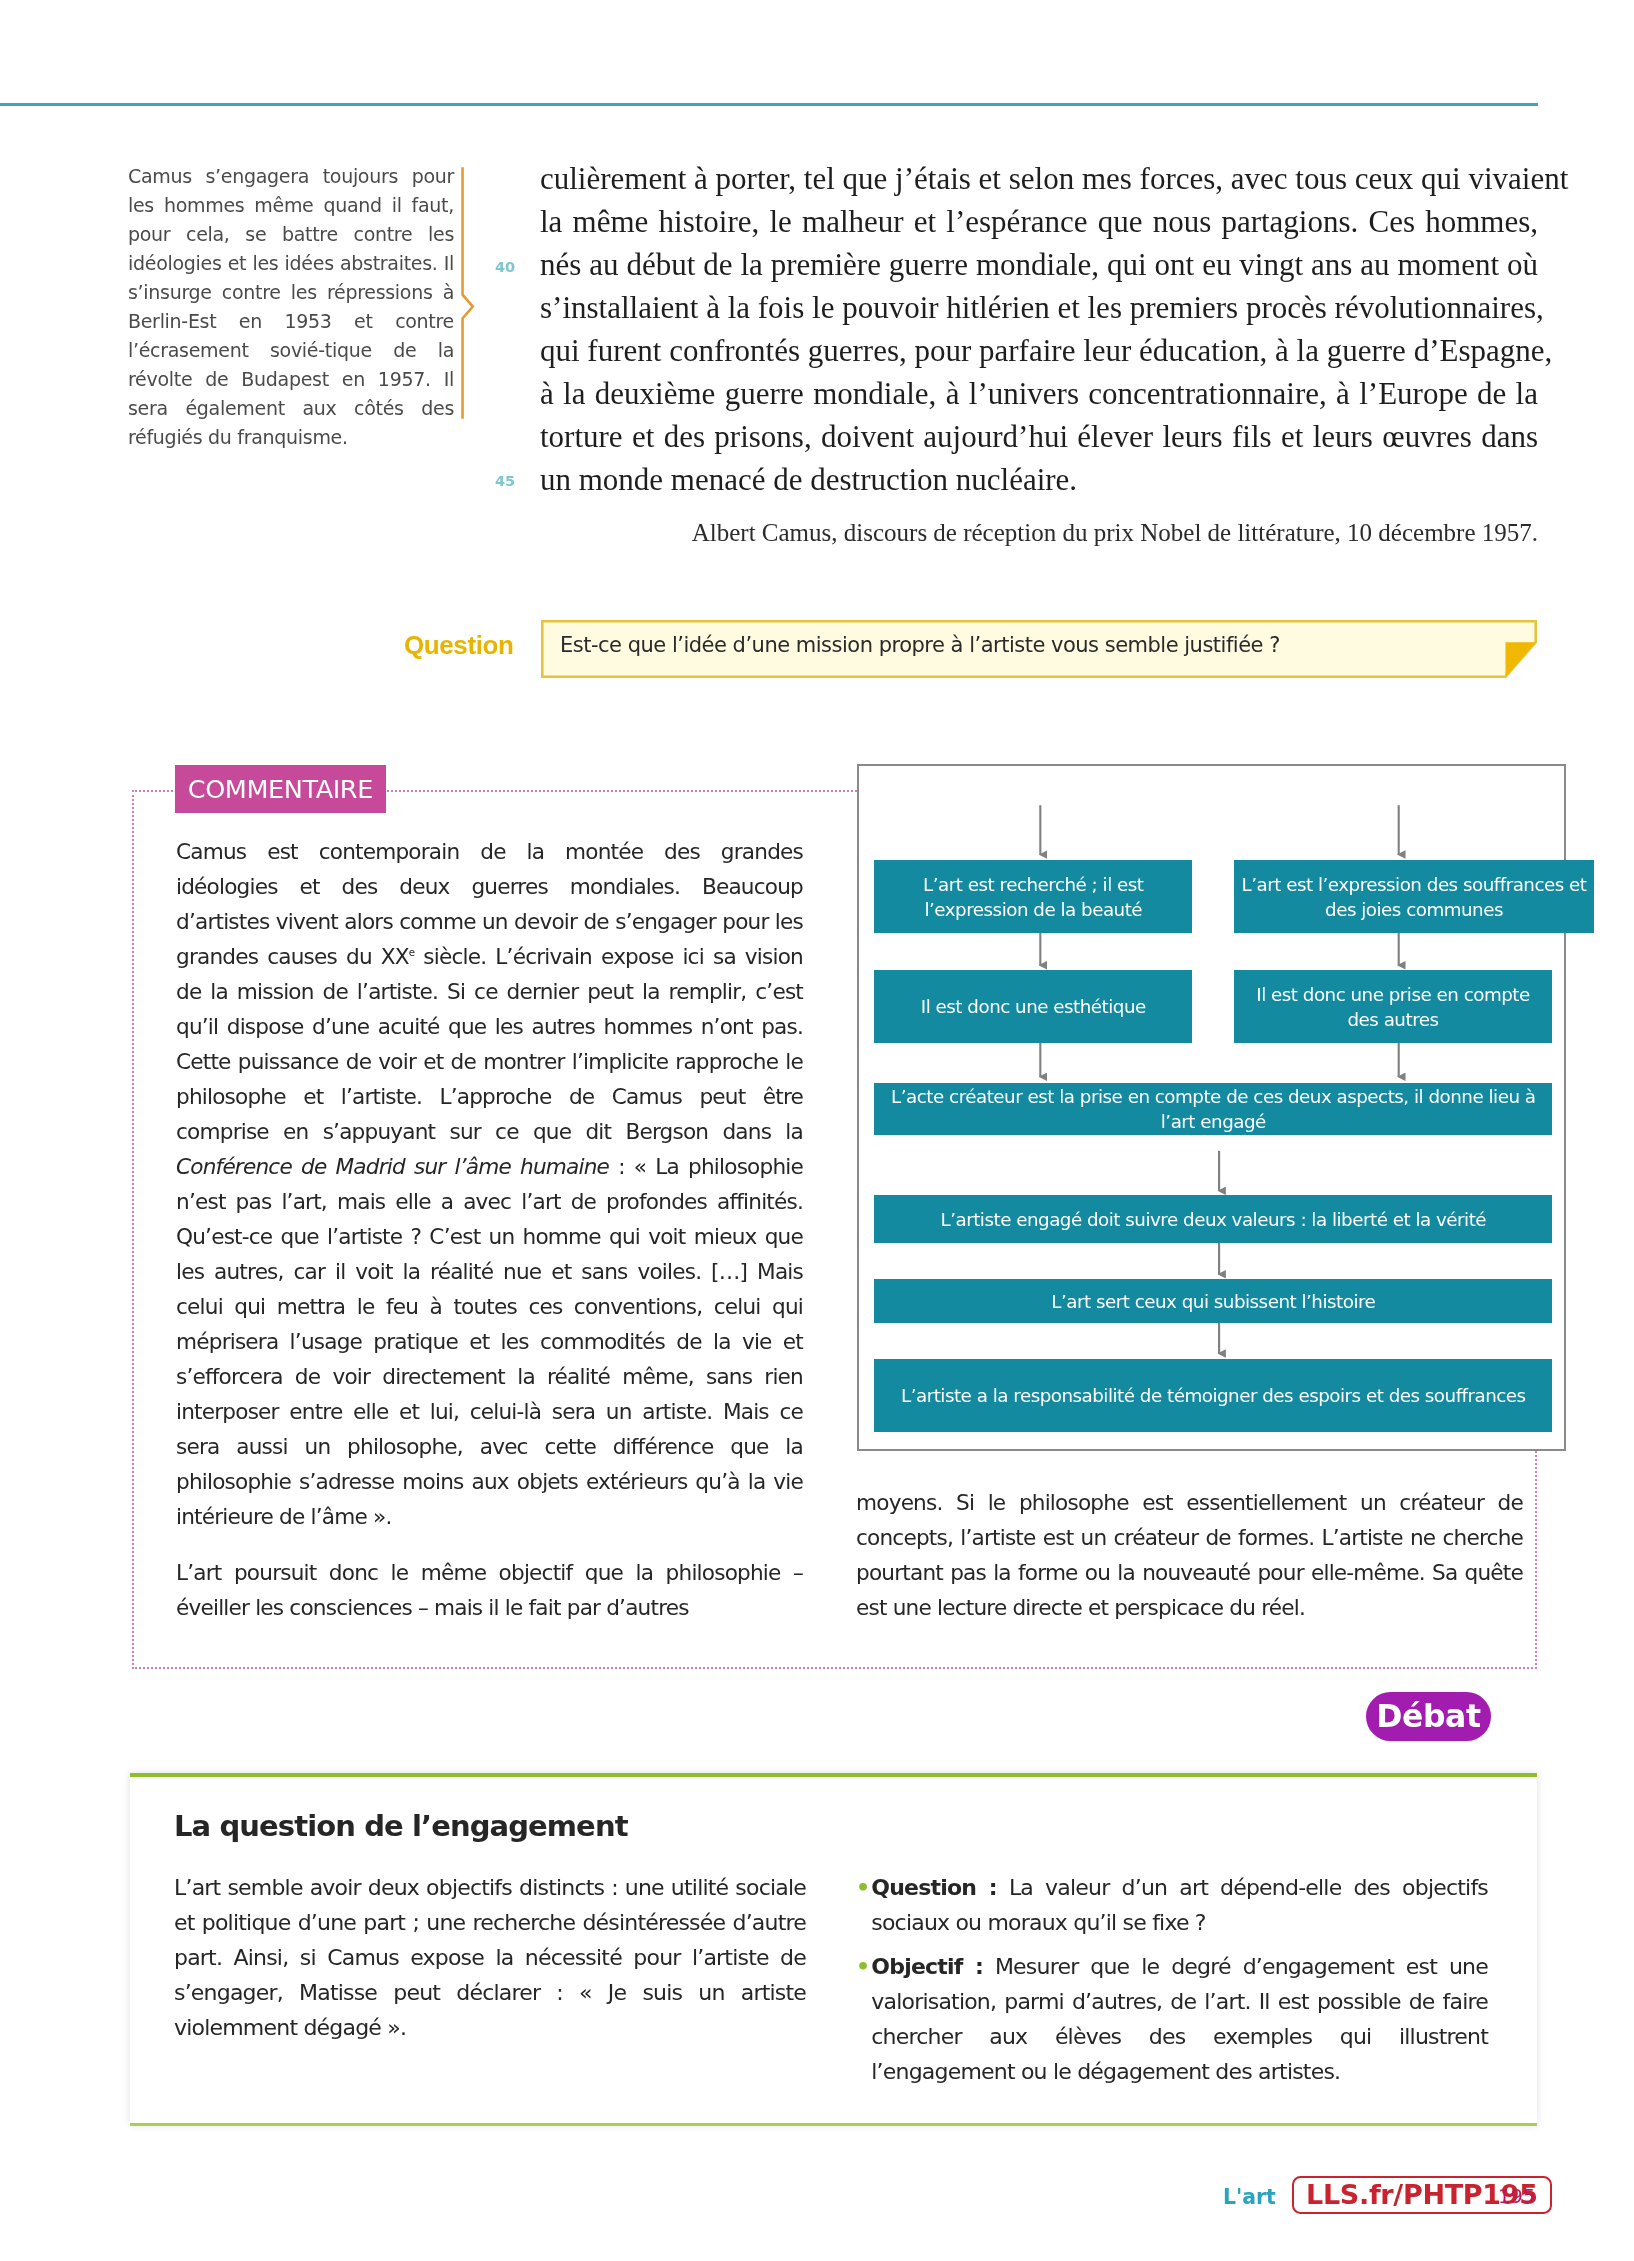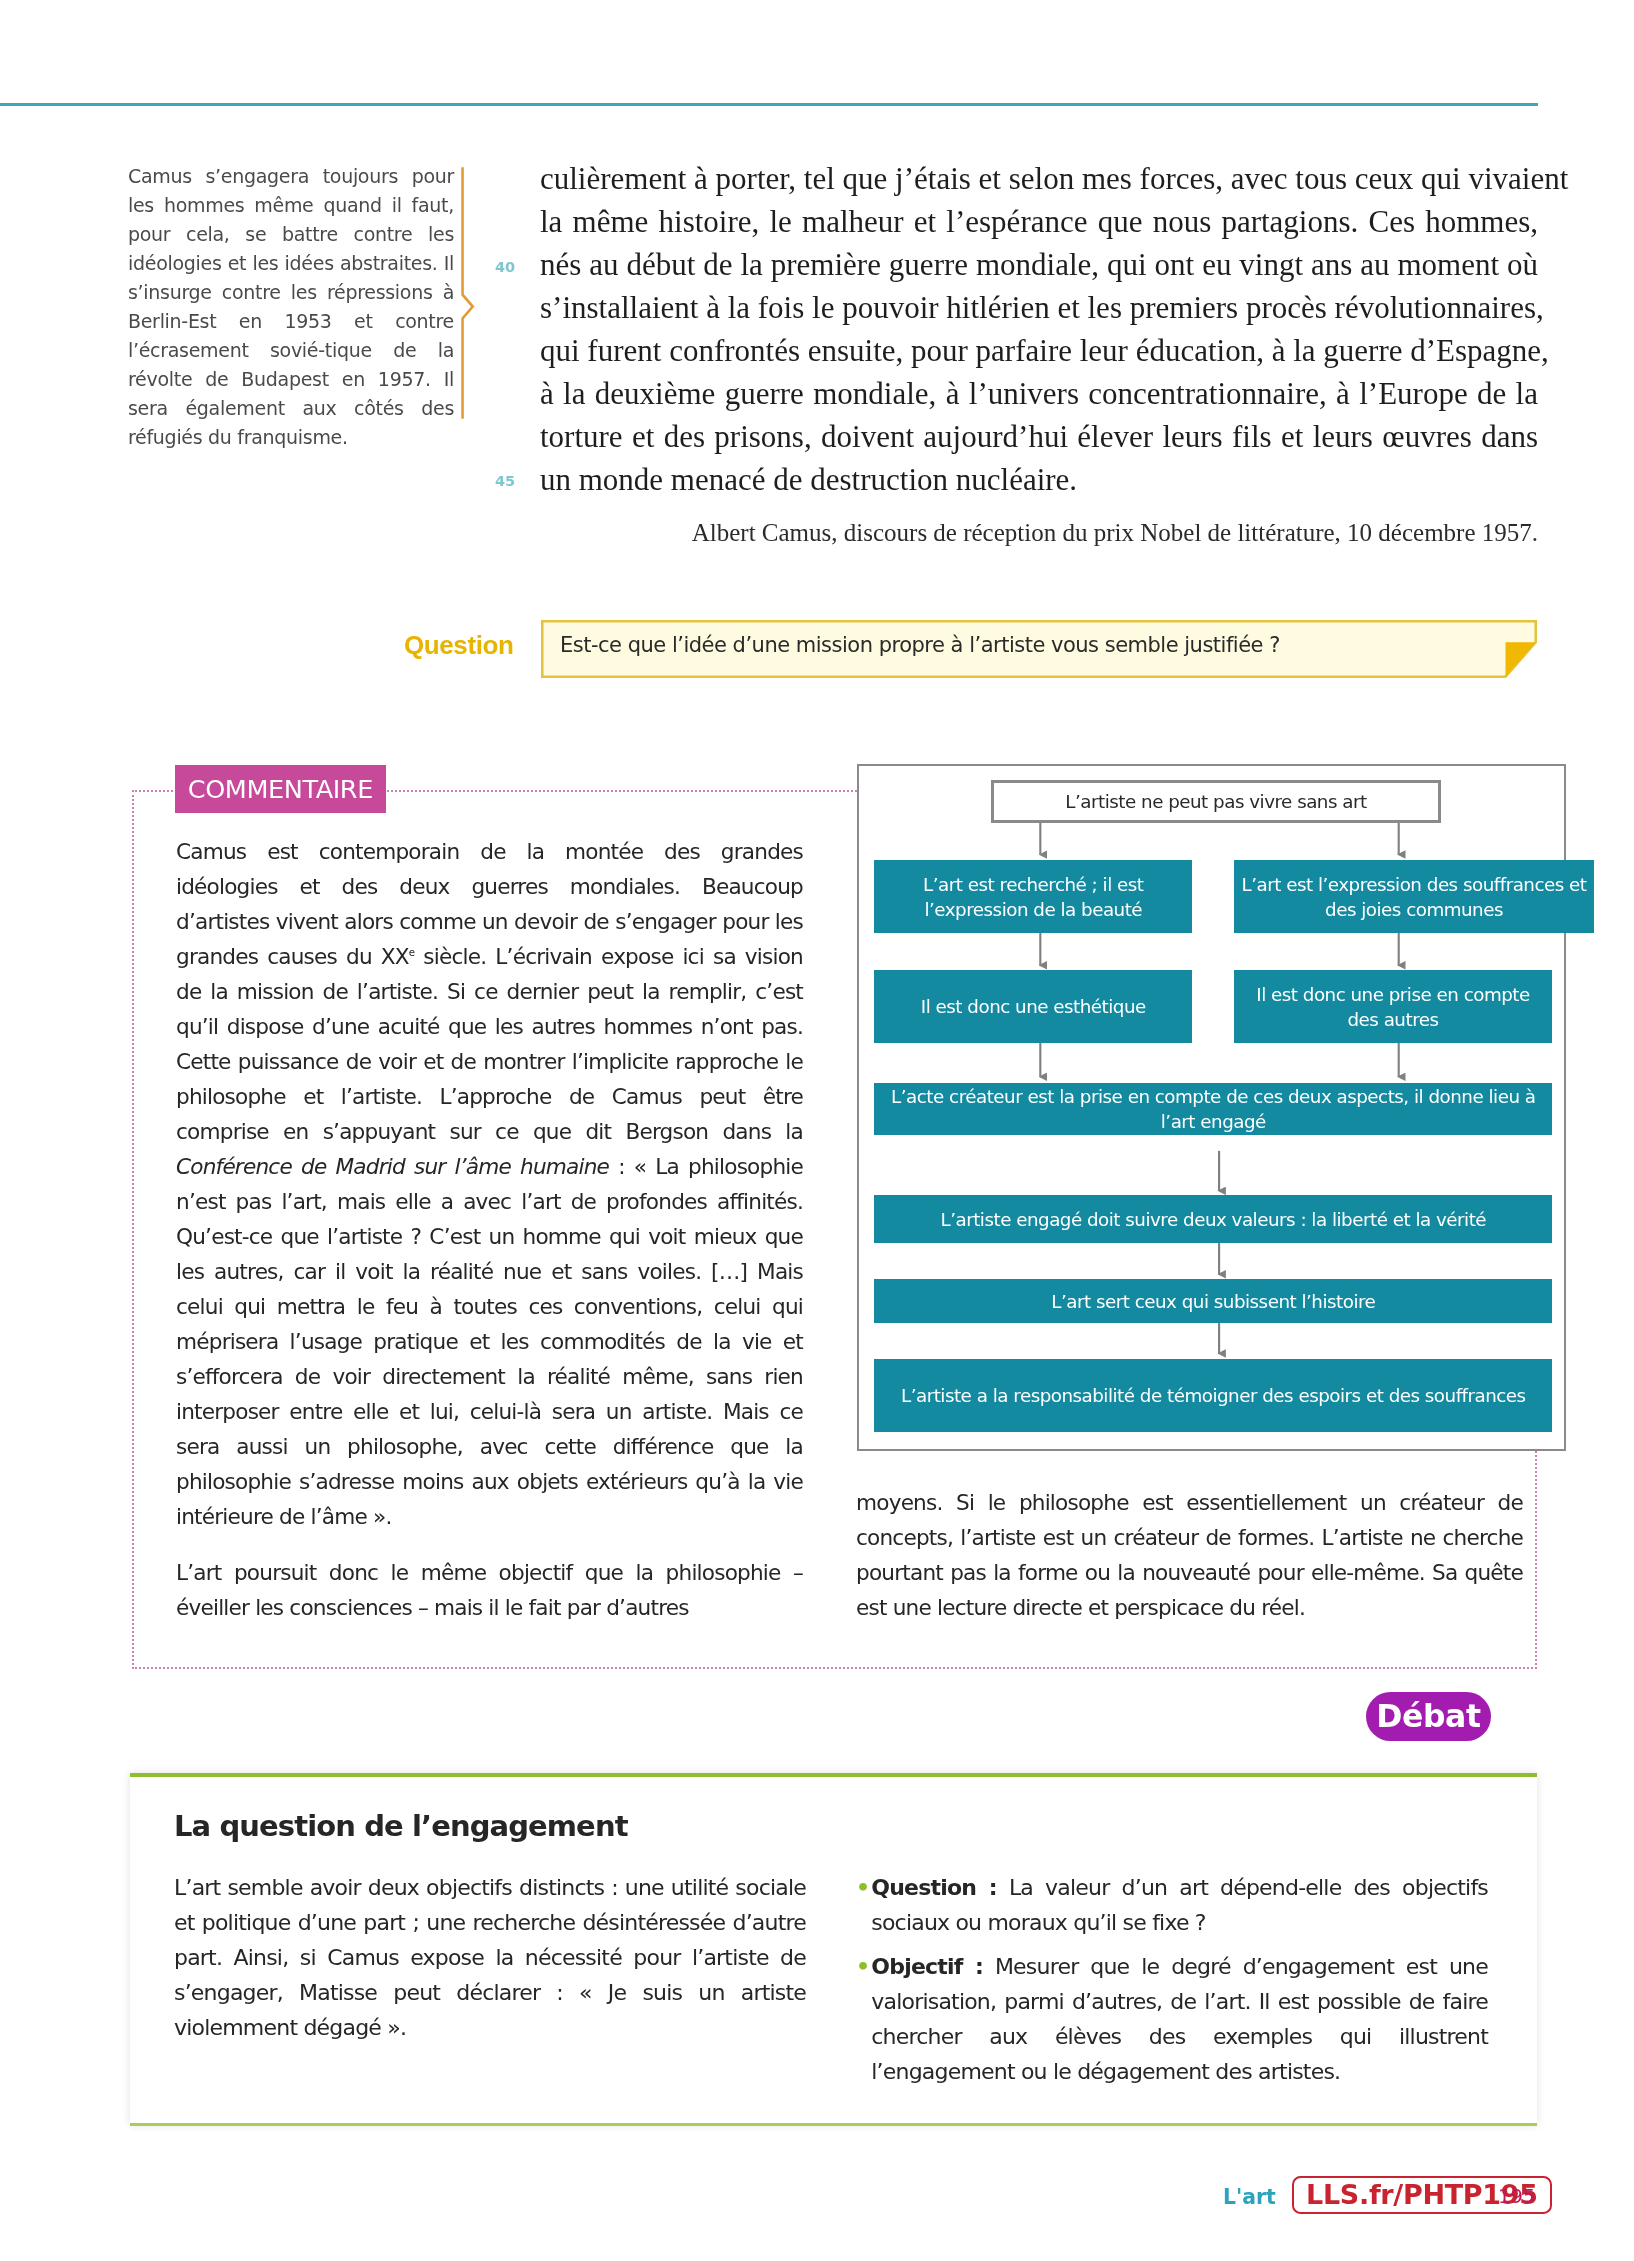--- a/index.html
+++ b/index.html
@@ -85,21 +85,21 @@
   <path d="M3 0 V150 L15 164 L3 178 V296" fill="none" stroke="#e39a33" stroke-width="3"></path>
 </svg>
 
 <div class="abs line-num ln40">40</div>
 <div class="abs line-num ln45">45</div>
 <div class="abs quote-wrap">
   <div class="quote-line">culièrement à porter, tel que j’étais et selon mes forces, avec tous ceux qui vivaient</div>
   <div class="quote-line">la même histoire, le malheur et l’espérance que nous partagions. Ces hommes,</div>
   <div class="quote-line">nés au début de la première guerre mondiale, qui ont eu vingt ans au moment où</div>
   <div class="quote-line">s’installaient à la fois le pouvoir hitlérien et les premiers procès révolutionnaires,</div>
-  <div class="quote-line">qui furent confrontés ensuite, pour parfaire leur éducation, à la guerre d’Espagne,</div>
+  <div class="quote-line">qui furent confrontés guerres, pour parfaire leur éducation, à la guerre d’Espagne,</div>
   <div class="quote-line">à la deuxième guerre mondiale, à l’univers concentrationnaire, à l’Europe de la</div>
   <div class="quote-line">torture et des prisons, doivent aujourd’hui élever leurs fils et leurs œuvres dans</div>
   <div class="quote-line last">un monde menacé de destruction nucléaire.</div>
 </div>
 <div class="abs source">Albert Camus, discours de réception du prix Nobel de littérature, 10 décembre 1957.</div>
 
 <div class="abs q-label">Question</div>
 <svg class="abs q-box" viewBox="0 0 1170 68">
   <polygon points="1.5,1.5 1168.5,1.5 1168.5,26 1133,66.5 1.5,66.5" fill="#fffbe0" stroke="#e3c43a" stroke-width="3"></polygon>
   <polygon points="1133,26 1168.5,26 1133,66.5" fill="#f0b800"></polygon>
@@ -127,21 +127,20 @@
       <line x1="634" y1="46" x2="634" y2="104" marker-end="url(#ah)"></line>
       <line x1="213" y1="191" x2="213" y2="234" marker-end="url(#ah)"></line>
       <line x1="634" y1="191" x2="634" y2="234" marker-end="url(#ah)"></line>
       <line x1="213" y1="321" x2="213" y2="365" marker-end="url(#ah)"></line>
       <line x1="634" y1="321" x2="634" y2="365" marker-end="url(#ah)"></line>
       <line x1="423" y1="452" x2="423" y2="499" marker-end="url(#ah)"></line>
       <line x1="423" y1="556" x2="423" y2="597" marker-end="url(#ah)"></line>
       <line x1="423" y1="652" x2="423" y2="690" marker-end="url(#ah)"></line>
     </g>
   </svg>
-  <div class="dnode root" style="left:132px; top:13.6px; width:450px; height:43px;">L’artiste ne peut pas vivre sans art</div>
   <div class="dnode" style="left:15.3px; top:94px; width:318px; height:73px;">L’art est recherché ;  il est l’expression de la beauté</div>
   <div class="dnode" style="left:375px; top:94px; width:360px; height:73px;">L’art est l’expression des souffrances et des joies communes</div>
   <div class="dnode" style="left:15.3px; top:204px; width:318px; height:73px;">Il est donc une esthétique</div>
   <div class="dnode" style="left:375px; top:204px; width:318px; height:73px;">Il est donc une prise en compte des autres</div>
   <div class="dnode" style="left:15.3px; top:317px; width:678px; height:52px;">L’acte créateur est la prise en compte de ces deux aspects, il donne lieu à l’art engagé</div>
   <div class="dnode" style="left:15.3px; top:429px; width:678px; height:48px;">L’artiste engagé doit suivre deux valeurs : la liberté et la vérité</div>
   <div class="dnode" style="left:15.3px; top:513px; width:678px; height:44px;">L’art sert ceux qui subissent l’histoire</div>
   <div class="dnode" style="left:15.3px; top:593px; width:678px; height:73px;">L’artiste a la responsabilité de témoigner des espoirs et des souffrances</div>
 </div>
 

